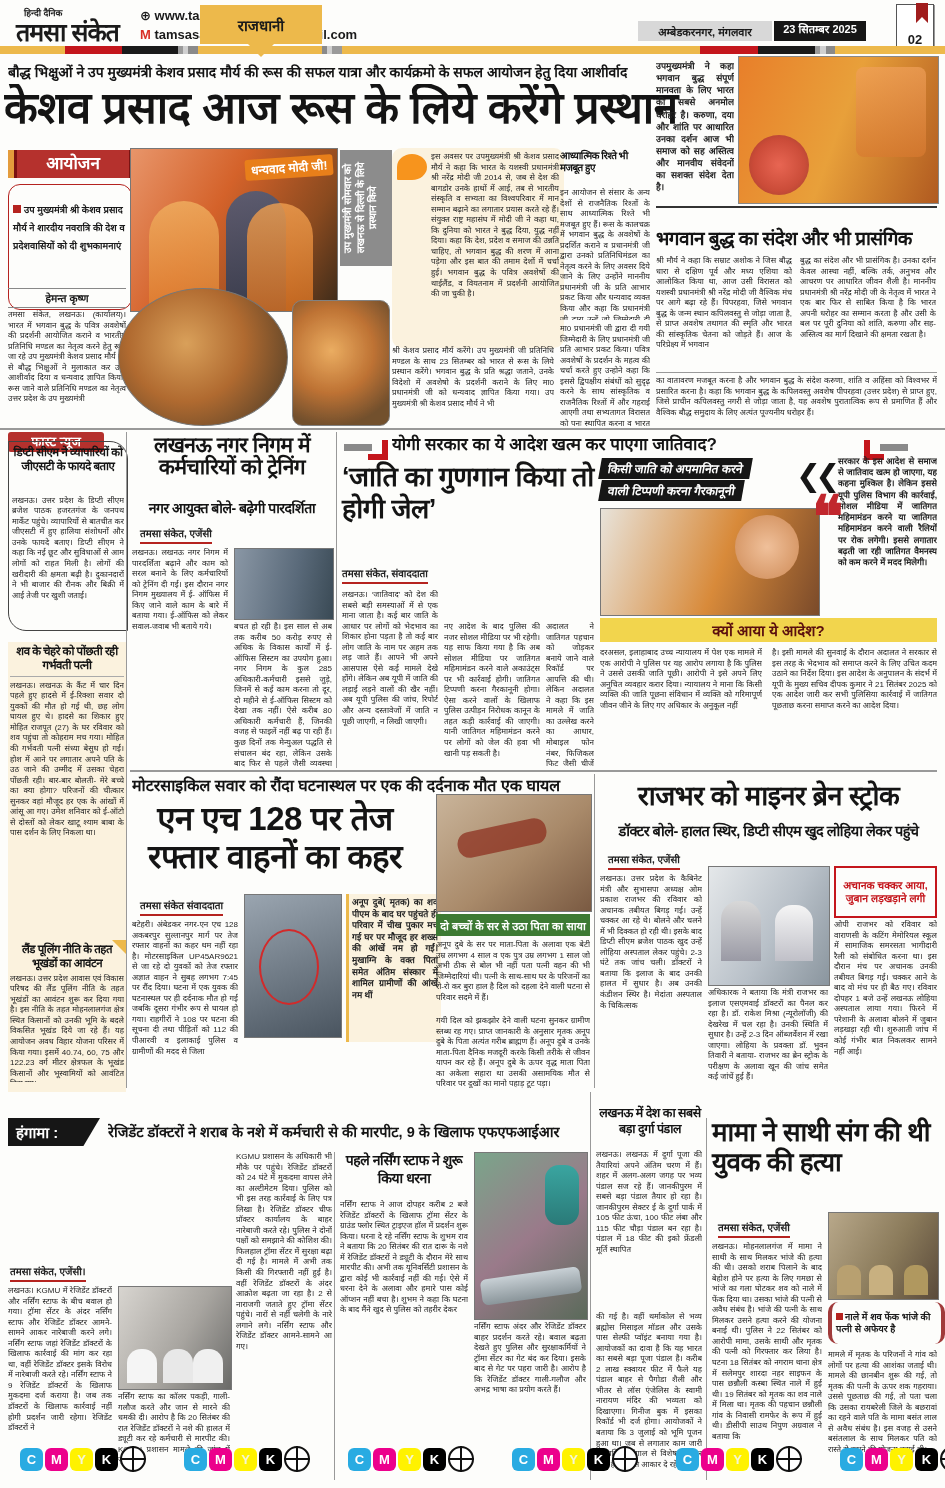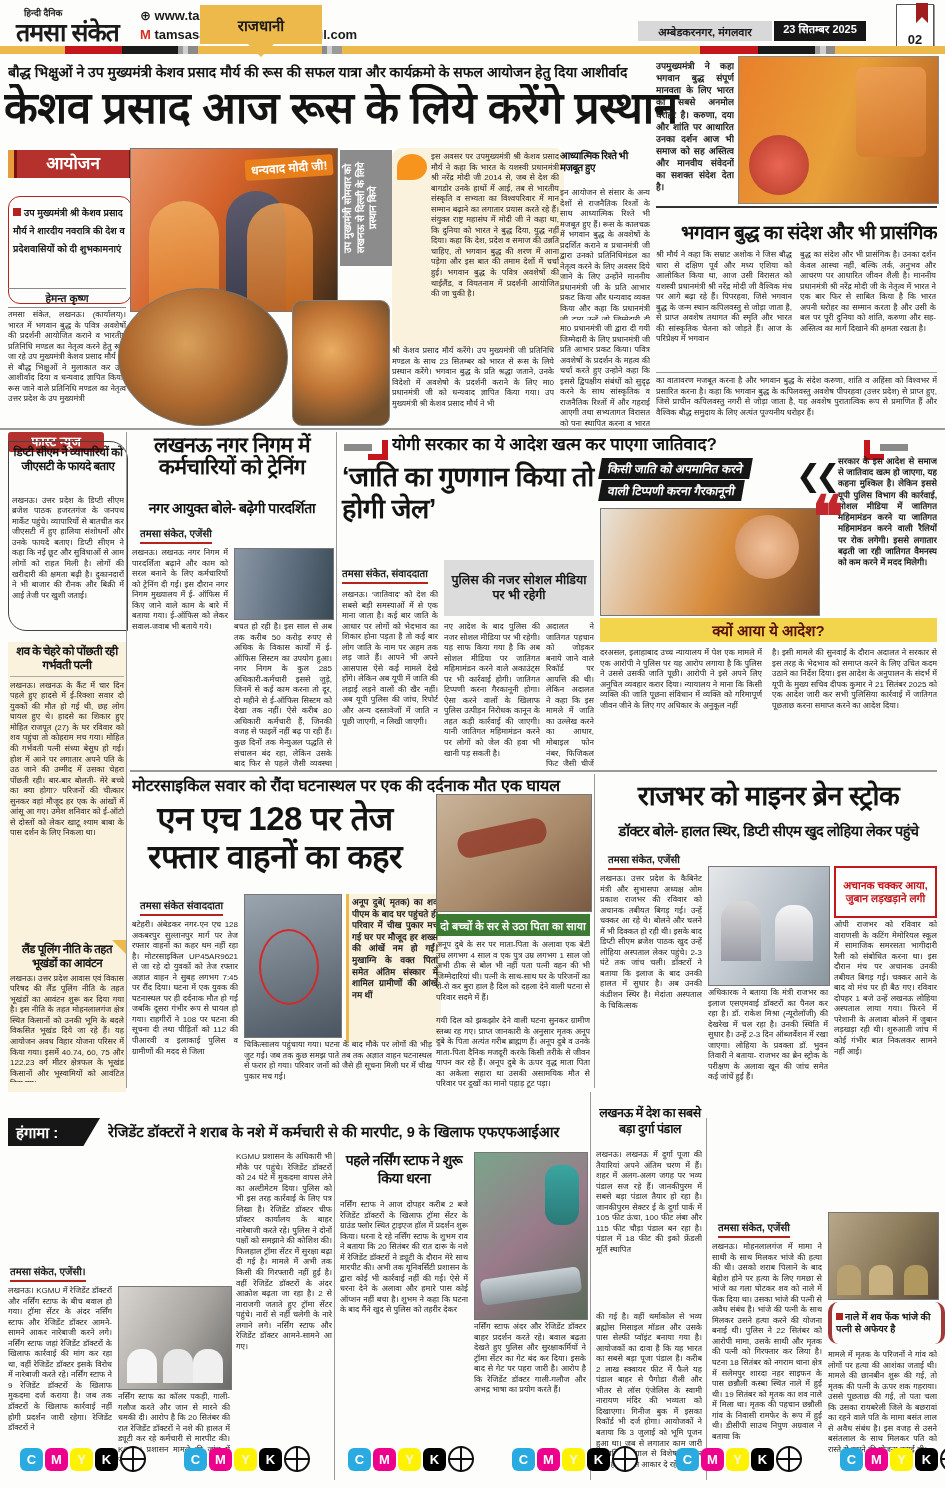--- a/index.html
+++ b/index.html
@@ -77,21 +77,21 @@
 
   <div class="abs bt btb" style="left:656px;top:60px;width:78px;height:142px;font-size:9px;line-height:1.35;">उपमुख्यमंत्री ने कहा भगवान बुद्ध संपूर्ण मानवता के लिए भारत की सबसे अनमोल धरोहर है। करुणा, दया और शांति पर आधारित उनका दर्शन आज भी समाज को सह अस्तित्व और मानवीय संवेदनों का सशक्त संदेश देता है।</div>
   <div class="abs photo ph-podium" style="left:738px;top:56px;width:199px;height:146px;border:1px solid #888;">
     <div style="position:absolute;left:10px;bottom:8px;width:60px;height:60px;border-radius:50%;background:radial-gradient(circle,#e85a5a,#c43a3a 60%,#8a2a2a);opacity:.8;"></div>
     <div style="position:absolute;right:12px;top:10px;width:70px;height:90px;background:linear-gradient(180deg,#f0a05a,#d87a30);opacity:.7;border-radius:8px;"></div>
   </div>
 
   <div class="abs badge" style="left:8px;top:150px;width:118px;height:28px;font-size:17px;line-height:28px;border-left:6px solid #e49c3c;border-right:6px solid #e49c3c;box-shadow:inset 3px 0 0 #7a1212, inset -3px 0 0 #7a1212;">
     <span>आयोजन</span>
   </div>
-  <div class="abs" style="left:8px;top:196px;width:114px;height:96px;border:1.5px solid #b5231f;border-radius:12px;padding:5px 4px;">
+  <div class="abs" style="left:8px;top:184px;width:114px;height:96px;border:1.5px solid #b5231f;border-radius:12px;padding:14px 4px;">
     <span style="display:inline-block;width:8px;height:8px;background:#b5231f;margin-right:3px;"></span><span style="font-size:9.5px;font-weight:800;line-height:1.3;">उप मुख्यमंत्री श्री केशव प्रसाद मौर्य ने शारदीय नवरात्रि की देश व प्रदेशवासियों को दी शुभकामनाएं</span>
   </div>
   <div class="abs" style="left:8px;top:288px;width:118px;text-align:center;font-size:10.5px;font-weight:800;border-top:1px solid #888;border-bottom:1px solid #888;padding:2px 0;">हेमन्त कृष्ण</div>
   <div class="abs bt" style="left:8px;top:310px;width:118px;height:116px;">तमसा संकेत, लखनऊ। (कार्यालय)। भारत में भगवान बुद्ध के पवित्र अवशेषों की प्रदर्शनी आयोजित कराने व भारतीय प्रतिनिधि मण्डल का नेतृत्व करने हेतु रूस जा रहे उप मुख्यमंत्री केशव प्रसाद मौर्य जी से बौद्ध भिक्षुओं ने मुलाकात कर उन्हें आशीर्वाद दिया व धन्यवाद ज्ञापित किया। रूस जाने वाले प्रतिनिधि मण्डल का नेतृत्व उत्तर प्रदेश के उप मुख्यमंत्री</div>
 
   <div class="abs photo ph-garland" style="left:130px;top:148px;width:206px;height:162px;border:1px solid #777;">
     <div style="position:absolute;right:4px;top:8px;background:#e87f1a;color:#fff;font-weight:800;font-size:12px;padding:2px 6px;transform:rotate(-4deg);border-radius:3px;">
       <span>धन्यवाद मोदी जी!</span>
     </div>
     <div style="position:absolute;left:18px;bottom:0;width:70px;height:110px;background:linear-gradient(180deg,#f0b060,#e08030);border-radius:35px 35px 0 0;opacity:.8;"></div>
@@ -108,21 +108,21 @@
     <div class="qb" style="float:left;width:30px;height:26px;margin:2px 4px 2px 0;"></div>
     <div class="bt" style="height:184px;font-size:8px;">इस अवसर पर उपमुख्यमंत्री श्री केशव प्रसाद मौर्य ने कहा कि भारत के यशस्वी प्रधानमंत्री श्री नरेंद्र मोदी जी 2014 से, जब से देश की बागडोर उनके हाथों में आई, तब से भारतीय संस्कृति व सभ्यता का विश्वपरिवार में मान सम्मान बढ़ाने का लगातार प्रयास करते रहे हैं। संयुक्त राष्ट्र महासंघ में मोदी जी ने कहा था, कि दुनिया को भारत ने बुद्ध दिया, युद्ध नहीं दिया। कहा कि देश, प्रदेश व समाज की उन्नति चाहिए, तो भगवान बुद्ध की शरण में आना पड़ेगा और इस बात की तमाम देशों में चर्चा हुई। भगवान बुद्ध के पवित्र अवशेषों की थाईलैंड, व वियतनाम में प्रदर्शनी आयोजित की जा चुकी है।</div>
   </div>
   <div class="abs bt" style="left:392px;top:346px;width:162px;height:80px;">श्री केशव प्रसाद मौर्य करेंगे। उप मुख्यमंत्री जी प्रतिनिधि मण्डल के साथ 23 सितम्बर को भारत से रूस के लिये प्रस्थान करेंगे। भगवान बुद्ध के प्रति श्रद्धा जताने, उनके विदेशो में अवशेषो के प्रदर्शनी कराने के लिए मा0 प्रधानमंत्री जी को धन्यवाद ज्ञापित किया गया। उप मुख्यमंत्री श्री केशव प्रसाद मौर्य ने भी</div>
 
   <div class="abs hl" style="left:560px;top:150px;width:92px;height:34px;font-size:10px;line-height:1.2;">आध्यात्मिक रिश्ते भी मजबूत हुए</div>
   <div class="abs bt" style="left:560px;top:188px;width:90px;height:132px;">इन आयोजन से संसार के अन्य देशों से राजनैतिक रिश्तों के साथ आध्यात्मिक रिश्ते भी मजबूत हुए हैं। रूस के कालचक्र में भगवान बुद्ध के अवशेषों के प्रदर्शित कराने व प्रधानमंत्री जी द्वारा उनको प्रतिनिधिमंडल का नेतृत्व करने के लिए अवसर दिये जाने के लिए उन्होंने माननीय प्रधानमंत्री जी के प्रति आभार प्रकट किया और धन्यवाद व्यक्त किया और कहा कि प्रधानमंत्री जी द्वारा उन्हें जो जिम्मेदारी दी गई है, वह उसको सही ढंग से पूरा करेंगे। एक सप्ताह की यात्रा है, वापस आने के बाद वहां के अनुभवों को साझा करेंगे।</div>
   <div class="abs bt" style="left:560px;top:324px;width:90px;height:102px;">मा0 प्रधानमंत्री जी द्वारा दी गयी जिम्मेदारी के लिए प्रधानमंत्री जी प्रति आभार प्रकट किया। पवित्र अवशेषों के प्रदर्शन के महत्व की चर्चा करते हुए उन्होने कहा कि इससे द्विपक्षीय संबंधों को सुदृढ़ करने के साथ सांस्कृतिक व राजनैतिक रिश्तों में और गहराई आएगी तथा सभ्यतागत विरासत को पुनः स्थापित करना व भारत को बौद्ध धर्म की जन्मभूमि व परम्परा का संरक्षक स्थापित करना है। यही नहीं इससे वैश्विक शांति व सद्भाव</div>
 
   <div class="abs" style="left:656px;top:206px;width:281px;height:162px;border-top:2px solid #333;">
-    <div class="hl" style="font-size:19px;text-align:right;margin-top:11px;white-space:nowrap;overflow:hidden;">भगवान बुद्ध का संदेश और भी प्रासंगिक</div>
+    <div class="hl" style="font-size:19px;text-align:left;margin-top:17px;white-space:nowrap;overflow:hidden;">भगवान बुद्ध का संदेश और भी प्रासंगिक</div>
     <div style="display:flex;gap:8px;margin-top:5px;">
       <div class="bt" style="width:136px;height:126px;">श्री मौर्य ने कहा कि सम्राट अशोक ने जिस बौद्ध धारा से दक्षिण पूर्व और मध्य एशिया को आलोकित किया था, आज उसी विरासत को यशस्वी प्रधानमंत्री श्री नरेंद्र मोदी जी वैश्विक मंच पर आगे बढ़ा रहे हैं। पिपरहवा, जिसे भगवान बुद्ध के जन्म स्थान कपिलवस्तु से जोड़ा जाता है, से प्राप्त अवशेष तथागत की स्मृति और भारत की सांस्कृतिक चेतना को जोड़ते हैं। आज के परिप्रेक्ष्य में भगवान</div>
       <div class="bt" style="width:136px;height:126px;">बुद्ध का संदेश और भी प्रासंगिक है। उनका दर्शन केवल आस्था नहीं, बल्कि तर्क, अनुभव और आचरण पर आधारित जीवन शैली है। माननीय प्रधानमंत्री श्री नरेंद्र मोदी जी के नेतृत्व में भारत ने एक बार फिर से साबित किया है कि भारत अपनी धरोहर का सम्मान करता है और उसी के बल पर पूरी दुनिया को शांति, करुणा और सह-अस्तित्व का मार्ग दिखाने की क्षमता रखता है।</div>
     </div>
   </div>
   <div class="abs bt" style="left:656px;top:372px;width:281px;height:54px;border-top:1px solid #999;padding-top:3px;">का वातावरण मजबूत करना है और भगवान बुद्ध के संदेश करुणा, शांति व अहिंसा को विश्वभर में प्रसारित करना है। कहा कि भगवान बुद्ध के कपिलवस्तु अवशेष पीपरहवा (उत्तर प्रदेश) से प्राप्त हुए, जिसे प्राचीन कपिलवस्तु नगरी से जोड़ा जाता है, यह अवशेष पुरातात्विक रूप से प्रमाणित हैं और वैश्विक बौद्ध समुदाय के लिए अत्यंत पूज्यनीय धरोहर हैं।</div>
 
   <div class="abs hair" style="left:0;top:428px;width:945px;height:2px;"></div>
 
   <div class="abs badge" style="left:8px;top:432px;width:96px;height:20px;font-size:13px;line-height:20px;border-radius:3px;">
@@ -156,23 +156,20 @@
     <div style="position:absolute;left:24px;top:0;width:14px;height:14px;border-right:6px solid #c4161c;border-bottom:6px solid #c4161c;"></div>
   </div>
   <div class="abs kick" style="left:392px;top:432px;width:470px;height:24px;font-size:17px;white-space:nowrap;overflow:hidden;">योगी सरकार का ये आदेश खत्म कर पाएगा जातिवाद?</div>
   <div class="abs" style="left:868px;top:440px;width:40px;height:14px;">
     <div style="position:absolute;right:0;top:4px;width:28px;height:7px;background:#8a8a8a;"></div>
     <div style="position:absolute;right:24px;top:0;width:14px;height:14px;border-left:6px solid #c4161c;border-bottom:6px solid #c4161c;"></div>
   </div>
   <div class="abs hl" style="left:342px;top:462px;width:282px;height:100px;font-size:27px;line-height:1.18;">‘जाति का गुणगान किया तो होगी जेल’</div>
   <div class="abs byline" style="left:342px;top:566px;border-bottom:2px solid #b5231f;padding-bottom:2px;">तमसा संकेत, संवाददाता</div>
   <div class="abs bt" style="left:342px;top:590px;width:96px;height:178px;">लखनऊ। ‘जातिवाद’ को देश की सबसे बड़ी समस्याओं में से एक माना जाता है। कई बार जाति के आधार पर लोगों को भेदभाव का शिकार होना पड़ता है तो कई बार लोग जाति के नाम पर अहम तक लड़ जाते हैं। आपने भी अपने आसपास ऐसे कई मामले देखे होंगे। लेकिन अब यूपी में जाति की लड़ाई लड़ने वालों की खैर नहीं। अब यूपी पुलिस की जांच, रिपोर्ट और अन्य दस्तावेजों में जाति न पूछी जाएगी, न लिखी जाएगी।</div>
-  <div class="abs" style="left:444px;top:560px;width:150px;height:56px;background:#dcdcdc;display:flex;align-items:center;justify-content:center;text-align:center;">
-    <span style="font-size:12.5px;font-weight:800;line-height:1.2;">पुलिस की नजर सोशल मीडिया पर भी रहेगी</span>
-  </div>
   <div class="abs bt" style="left:444px;top:622px;width:96px;height:146px;">नए आदेश के बाद पुलिस की नजर सोशल मीडिया पर भी रहेगी। यह साफ किया गया है कि अब सोशल मीडिया पर जातिगत महिमामंडन करने वाले अकाउंट्स पर भी कार्रवाई होगी। जातिगत टिप्पणी करना गैरकानूनी होगा। ऐसा करने वालों के खिलाफ पुलिस उत्पीड़न निरोधक कानून के तहत कड़ी कार्रवाई की जाएगी। यानी जातिगत महिमामंडन करने पर लोगों को जेल की हवा भी खानी पड़ सकती है।</div>
   <div class="abs bt" style="left:546px;top:622px;width:48px;height:146px;">अदालत ने जातिगत पहचान को जोड़कर बनाये जाने वाले रिकॉर्ड पर आपत्ति की थी। लेकिन अदालत ने कहा कि इस मामले में जाति का उल्लेख करने का आधार, मोबाइल फोन नंबर, फिजिकल फिट जैसी चीजें उपलब्ध हैं, फिर भी जातिगत जानकारी पहचान नहीं बनाई जा सकती। यह एक क्रांतिकारी कदम माना जा रहा है। इससे पहले भी कई बार जातिगत भेदभाव खत्म करने की कोशिशें हुईं पर यूपी पुलिस किसी व्यक्ति से उसकी जातिगत पहचान नहीं पूछेगी।</div>
 
   <div class="abs" style="left:600px;top:458px;width:210px;height:46px;">
     <div class="blackbox" style="font-size:12px;display:inline-block;">किसी जाति को अपमानित करने</div>
     <div class="blackbox" style="font-size:12px;display:inline-block;margin-top:1px;">वाली टिप्पणी करना गैरकानूनी</div>
   </div>
   <div class="abs" style="left:796px;top:458px;font-size:30px;font-weight:800;color:#161616;letter-spacing:-6px;">❮❮</div>
   <div class="abs photo ph-yogi" style="left:600px;top:508px;width:218px;height:106px;border:1px solid #777;">
     <div style="position:absolute;right:20px;top:6px;width:64px;height:64px;border-radius:50%;background:radial-gradient(circle,#f0c09a,#d89a6a 70%);"></div>
@@ -194,21 +191,20 @@
   <div class="abs kick" style="left:132px;top:774px;width:458px;height:24px;font-size:16px;white-space:nowrap;overflow:hidden;">मोटरसाइकिल सवार को रौंदा घटनास्थल पर एक की दर्दनाक मौत एक घायल</div>
   <div class="abs hl" style="left:124px;top:800px;width:302px;height:92px;font-size:33px;line-height:1.15;text-align:center;">एन एच 128 पर तेज रफ्तार वाहनों का कहर</div>
   <div class="abs byline" style="left:140px;top:898px;border-bottom:2px solid #b5231f;padding-bottom:2px;">तमसा संकेत संवाददाता</div>
   <div class="abs bt" style="left:132px;top:920px;width:106px;height:168px;">बटेहरी। अंबेडकर नगर-एन एच 128 अकबरपुर सुल्तानपुर मार्ग पर तेज रफ्तार वाहनों का कहर थम नहीं रहा है। मोटरसाइकिल UP45AR9621 से जा रहे दो युवकों को तेज रफ्तार अज्ञात वाहन ने सुबह लगभग 7:45 पर रौंद दिया। घटना में एक युवक की घटनास्थल पर ही दर्दनाक मौत हो गई जबकि दूसरा गंभीर रूप से घायल हो गया। राहगीरों ने 108 पर घटना की सूचना दी तथा पीड़ितों को 112 की पीआरवी व इलाकाई पुलिस व ग्रामीणों की मदद से जिला</div>
   <div class="abs photo ph-men" style="left:244px;top:894px;width:96px;height:142px;border:1px solid #777;">
     <div style="position:absolute;left:14px;top:34px;width:56px;height:72px;border:2px solid #d22a2a;border-radius:50%;"></div>
   </div>
   <div class="abs cream" style="left:346px;top:894px;width:86px;height:142px;padding:3px;border-left:3px solid #edb94b;">
     <div class="bt btb" style="height:136px;font-size:8.8px;">अनूप दुबे( मृतक) का शव पीएम के बाद घर पहुंचते ही परिवार में चीख पुकार मच गई घर पर मौजूद हर शख्स की आंखें नम हो गईं। मुखाग्नि के वक्त पिता समेत अंतिम संस्कार में शामिल ग्रामीणों की आंखें नम थीं</div>
   </div>
-  <div class="abs bt" style="left:244px;top:1040px;width:188px;height:48px;">चिकित्सालय पहुंचाया गया। घटना के बाद मौके पर लोगों की भीड़ जुट गई। जब तक कुछ समझ पाते तब तक अज्ञात वाहन घटनास्थल से फरार हो गया। परिवार जनों को जैसे ही सूचना मिली घर में चीख पुकार मच गई।</div>
 
   <div class="abs photo ph-body" style="left:436px;top:794px;width:154px;height:116px;border:1px solid #777;">
     <div style="position:absolute;left:20px;top:30px;width:90px;height:26px;background:#8a2a1a;border-radius:12px;opacity:.7;transform:rotate(-12deg);"></div>
   </div>
   <div class="abs" style="left:436px;top:914px;width:154px;height:22px;background:#3d7a33;display:flex;align-items:center;justify-content:center;">
     <span style="color:#fff;font-weight:800;font-size:11px;white-space:nowrap;">दो बच्चों के सर से उठा पिता का साया</span>
   </div>
   <div class="abs bt" style="left:436px;top:940px;width:154px;height:74px;">अनूप दुबे के सर पर माता-पिता के अलावा एक बेटी उम्र लगभग 4 साल व एक पुत्र उम्र लगभग 1 साल जो अभी ठीक से बोल भी नहीं पता पत्नी वहन की भी जिम्मेदारियां थी। पत्नी के साथ-साथ घर के परिजनों का रो-रो कर बुरा हाल है दिल को दहला देने वाली घटना से परिवार सदमे में हैं।</div>
   <div class="abs bt" style="left:436px;top:1016px;width:154px;height:72px;">गयी दिल को झकझोर देने वाली घटना सुनकर ग्रामीण स्तब्ध रह गए। प्राप्त जानकारी के अनुसार मृतक अनूप दुबे के पिता अत्यंत गरीब ब्राह्मण हैं। अनूप दुबे व उनके माता-पिता दैनिक मजदूरी करके किसी तरीके से जीवन यापन कर रहे हैं। अनूप दुबे के ऊपर वृद्ध माता पिता का अकेला सहारा था उसकी असामयिक मौत से परिवार पर दुखों का मानो पहाड़ टूट पड़ा।</div>
 
@@ -255,20 +251,21 @@
     <div style="position:absolute;right:8px;top:12px;width:34px;height:60px;background:linear-gradient(180deg,#3aa5a0,#2a7a78);border-radius:14px;"></div>
   </div>
   <div class="abs bt" style="left:474px;top:1322px;width:112px;height:158px;">नर्सिंग स्टाफ अंदर और रेजिडेंट डॉक्टर बाहर प्रदर्शन करते रहे। बवाल बढ़ता देखते हुए पुलिस और सुरक्षाकर्मियों ने ट्रॉमा सेंटर का गेट बंद कर दिया। इसके बाद से गेट पर पहरा जारी है। आरोप है कि रेजिडेंट डॉक्टर गाली-गलौज और अभद्र भाषा का प्रयोग करते हैं।</div>
   <div class="abs hair" style="left:590px;top:1092px;width:1px;height:388px;"></div>
 
   <div class="abs hl" style="left:596px;top:1106px;width:108px;height:40px;font-size:12.5px;text-align:center;line-height:1.25;">लखनऊ में देश का सबसे बड़ा दुर्गा पंडाल</div>
   <div class="abs bt" style="left:596px;top:1150px;width:106px;height:160px;">लखनऊ। लखनऊ में दुर्गा पूजा की तैयारियां अपने अंतिम चरण में हैं। शहर में अलग-अलग जगह पर भव्य पंडाल सज रहे हैं। जानकीपुरम में सबसे बड़ा पंडाल तैयार हो रहा है। जानकीपुरम सेक्टर ई के दुर्गा पार्क में 105 फीट ऊंचा, 100 फीट लंबा और 115 फीट चौड़ा पंडाल बन रहा है। पंडाल में 18 फीट की इको फ्रेंडली मूर्ति स्थापित</div>
   <div class="abs bt" style="left:596px;top:1312px;width:106px;height:168px;">की गई है। वहीं थर्माकोल से भव्य ब्रह्मोस मिसाइल मॉडल और उसके पास सेल्फी प्वॉइंट बनाया गया है। आयोजकों का दावा है कि यह भारत का सबसे बड़ा पूजा पंडाल है। करीब 2 लाख स्क्वायर फीट में फैले यह पंडाल बाहर से पैगोडा शैली और भीतर से लॉस एंजेलिस के स्वामी नारायण मंदिर की भव्यता को दिखाएगा। गिनीज बुक में इसका रिकॉर्ड भी दर्ज होगा। आयोजकों ने बताया कि 3 जुलाई को भूमि पूजन हुआ था। जब से लगातार काम जारी है। पश्चिम बंगाल से विशेष कारीगर आए हैं, जो इसे आकार दे रहे हैं।</div>
   <div class="abs hair" style="left:706px;top:1118px;width:1px;height:362px;"></div>
 
+  <div class="abs hl" style="left:712px;top:1118px;width:226px;height:66px;font-size:26px;line-height:1.15;">मामा ने साथी संग की थी युवक की हत्या</div>
   <div class="abs byline" style="left:718px;top:1220px;border-bottom:2px solid #b5231f;padding-bottom:2px;">तमसा संकेत, एजेंसी</div>
   <div class="abs bt" style="left:712px;top:1242px;width:110px;height:238px;">लखनऊ। मोहनलालगंज में मामा ने साथी के साथ मिलकर भांजे की हत्या की थी। उसको शराब पिलाने के बाद बेहोश होने पर हत्या के लिए गमछा से भांजे का गला घोटकर शव को नाले में फेंक दिया था। उसका भांजे की पत्नी से अवैध संबंध है। भांजे की पत्नी के साथ मिलकर उसने हत्या करने की योजना बनाई थी। पुलिस ने 22 सितंबर को आरोपी मामा, उसके साथी और मृतक की पत्नी को गिरफ्तार कर लिया है। घटना 18 सितंबर को नगराम थाना क्षेत्र में सलेमपुर शारदा नहर साइफन के पास छन्नौली कस्बा स्थित नाले में हुई थी। 19 सितंबर को मृतक का शव नाले में मिला था। मृतक की पहचान छन्नौली गांव के निवासी रामफेर के रूप में हुई थी। डीसीपी साउथ निपुण अग्रवाल ने बताया कि</div>
   <div class="abs photo ph-police" style="left:828px;top:1212px;width:109px;height:86px;border:1px solid #777;">
     <div style="position:absolute;left:8px;bottom:4px;width:24px;height:30px;background:#b8a070;border-radius:10px 10px 0 0;"></div>
     <div style="position:absolute;left:40px;bottom:4px;width:24px;height:30px;background:#c8b080;border-radius:10px 10px 0 0;"></div>
     <div style="position:absolute;right:10px;bottom:4px;width:24px;height:30px;background:#b0985f;border-radius:10px 10px 0 0;"></div>
   </div>
   <div class="abs" style="left:828px;top:1302px;width:109px;height:42px;border-left:4px solid #a03a3a;border-right:4px solid #a03a3a;border-radius:10px;display:flex;align-items:center;">
     <span style="font-size:9.5px;font-weight:800;line-height:1.25;padding:0 4px;">
       <span style="display:inline-block;width:7px;height:7px;background:#b5231f;margin-right:2px;"></span><span>नाले में शव फेंक भांजे</span>

